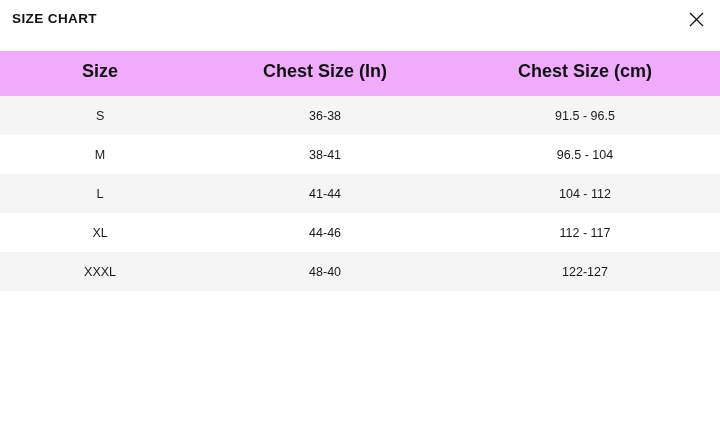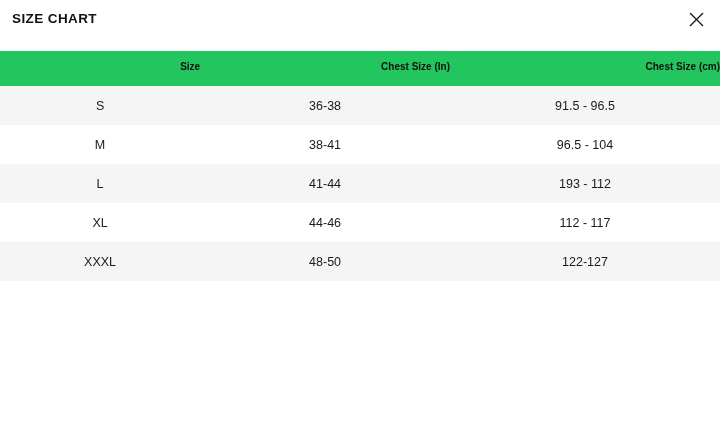--- a/index.html
+++ b/index.html
@@ -60,26 +60,26 @@
   .table-wrap {
     margin-top: 22px;
     width: 720px;
   }
   table.size-table {
     width: 100%;
     border-collapse: collapse;
     table-layout: fixed;
   }
   table.size-table th {
-    font-size: 10px;
+    font-size: 18px;
     font-weight: bold;
     color: #111111;
     padding: 10px 0 14px 0;
-    text-align: right;
-    background: #22c55e;
+    text-align: center;
+    background: #f0abfc;
   }
   table.size-table td {
     font-size: 12.5px;
     color: #1a1a1a;
     text-align: center;
     height: 39px;
     padding: 0;
   }
   table.size-table tbody tr:nth-child(odd) td {
     background: #f5f5f5;
@@ -128,29 +128,29 @@
           <td>91.5 - 96.5</td>
         </tr>
         <tr>
           <td>M</td>
           <td>38-41</td>
           <td>96.5 - 104</td>
         </tr>
         <tr>
           <td>L</td>
           <td>41-44</td>
-          <td>193 - 112</td>
+          <td>104 - 112</td>
         </tr>
         <tr>
           <td>XL</td>
           <td>44-46</td>
           <td>112 - 117</td>
         </tr>
         <tr>
           <td>XXXL</td>
-          <td>48-50</td>
+          <td>48-40</td>
           <td>122-127</td>
         </tr>
       </tbody>
     </table>
   </div>
 
 </div>
 
 </body></html>

